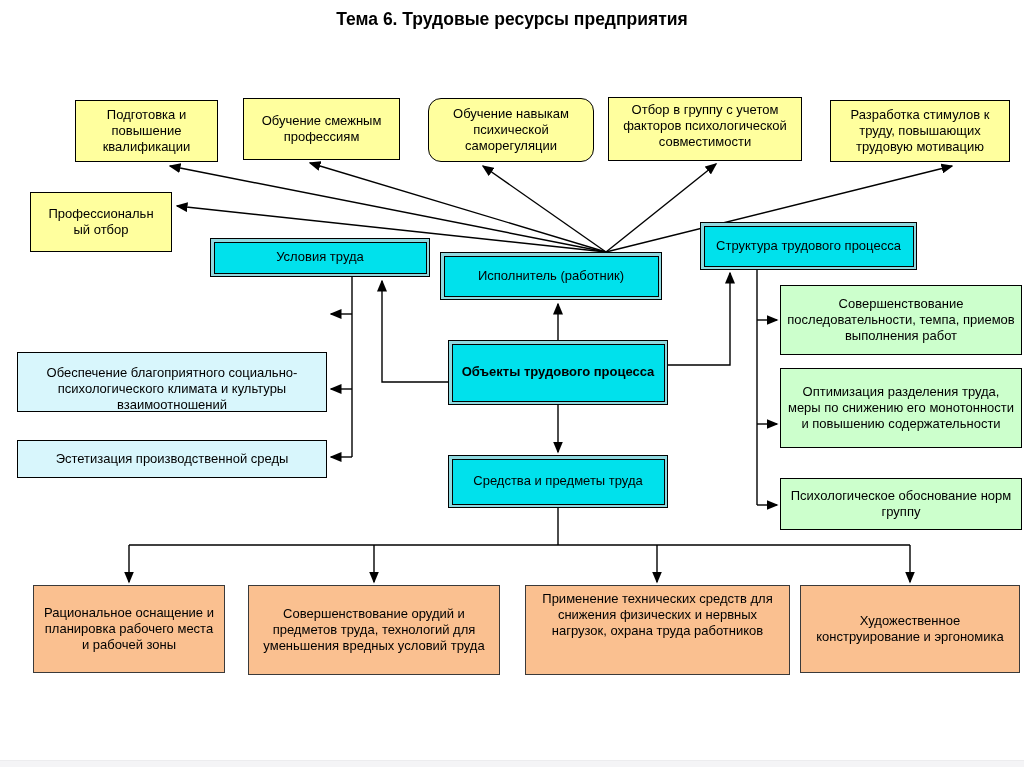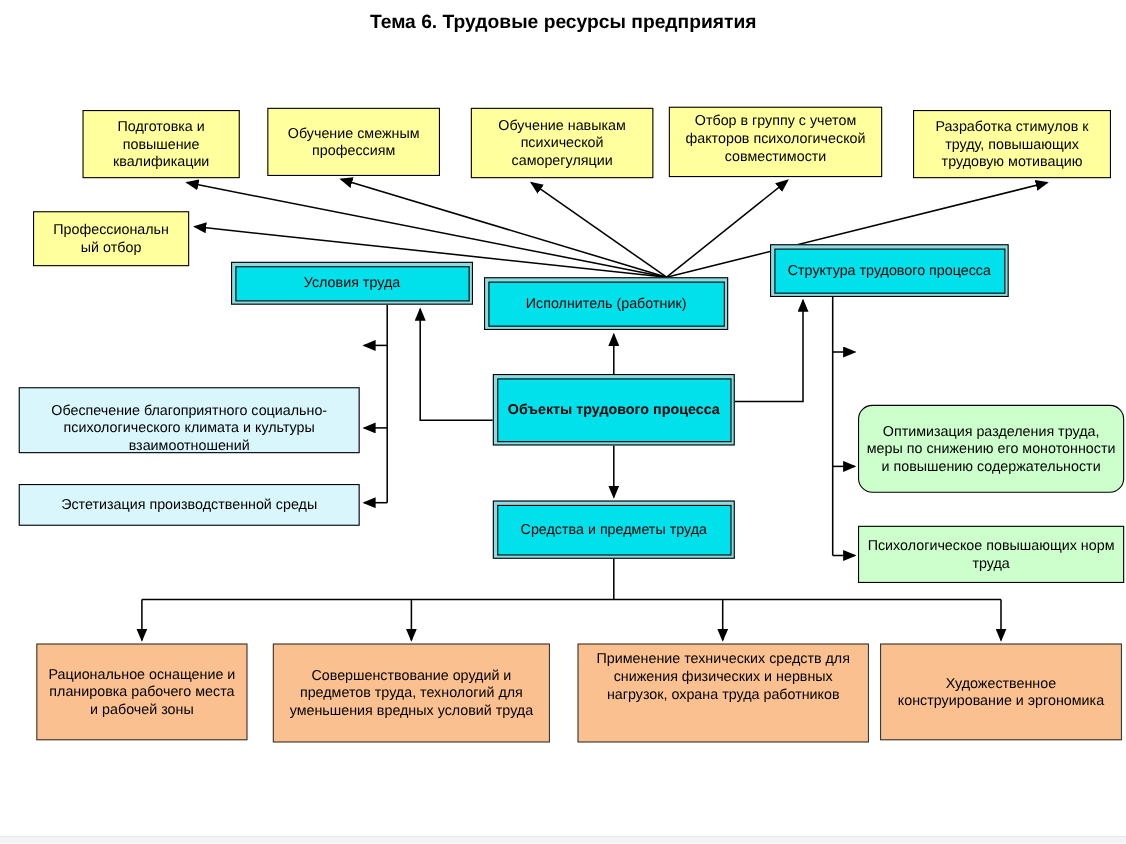--- a/index.html
+++ b/index.html
@@ -97,47 +97,48 @@
       <line x1="129" y1="545" x2="910" y2="545"></line>
       <line x1="129" y1="545" x2="129" y2="582" marker-end="url(#ah)"></line>
       <line x1="374" y1="545" x2="374" y2="582" marker-end="url(#ah)"></line>
       <line x1="657" y1="545" x2="657" y2="582" marker-end="url(#ah)"></line>
       <line x1="910" y1="545" x2="910" y2="582" marker-end="url(#ah)"></line>
     </g>
   </svg>
 
   <div class="box yellow" style="left:75px;top:100px;width:143px;height:62px;">Подготовка и повышение квалификации</div>
   <div class="box yellow" style="left:243px;top:98px;width:157px;height:62px;">Обучение смежным профессиям</div>
-  <div class="box yellow" style="left:428px;top:98px;width:166px;height:64px;">Обучение навыкам психической саморегуляции</div>
+  <div class="box yellow" style="left:428px;top:98px;width:166px;height:64px;border-radius:13px;">Обучение навыкам психической саморегуляции</div>
   <div class="box yellow topalign" style="left:608px;top:97px;width:194px;height:64px;">Отбор в группу с учетом факторов психологической совместимости</div>
   <div class="box yellow" style="left:830px;top:100px;width:180px;height:62px;">Разработка стимулов к труду, повышающих трудовую мотивацию</div>
 
-  <div class="box yellow" style="left:30px;top:192px;width:142px;height:50px;padding:20px 16px;">Профессиональн ый отбор</div>
+  <div class="box yellow" style="left:30px;top:192px;width:142px;height:60px;padding:20px 16px;">Профессиональн ый отбор</div>
 
   <div class="cyan-outer" style="left:210px;top:238px;width:220px;height:39px;">
     <div class="cyan-inner">Условия труда</div>
   </div>
   <div class="cyan-outer" style="left:440px;top:252px;width:222px;height:48px;">
     <div class="cyan-inner">Исполнитель (работник)</div>
   </div>
   <div class="cyan-outer" style="left:700px;top:222px;width:217px;height:48px;">
     <div class="cyan-inner">Структура трудового процесса</div>
   </div>
   <div class="cyan-outer" style="left:448px;top:455px;width:220px;height:53px;">
     <div class="cyan-inner">Средства и предметы труда</div>
   </div>
   <div class="cyan-outer" style="left:448px;top:340px;width:220px;height:65px;">
     <div class="cyan-inner bold">Объекты трудового процесса</div>
   </div>
 
   <div class="box blue" style="left:17px;top:352px;width:310px;height:60px;align-items:flex-start;padding-top:12px;">Обеспечение благоприятного социально-психологического климата и культуры взаимоотношений</div>
   <div class="box blue" style="left:17px;top:440px;width:310px;height:38px;">Эстетизация производственной среды</div>
 
-  <div class="box green" style="left:780px;top:368px;width:242px;height:80px;border-radius:13px;">Оптимизация разделения труда, меры по снижению его монотонности и повышению содержательности</div>
-  <div class="box green" style="left:780px;top:478px;width:242px;height:52px;">Психологическое повышающих норм труда</div>
+  <div class="box green" style="left:780px;top:285px;width:242px;height:70px;">Совершенствование последовательности, темпа, приемов выполнения работ</div>
+  <div class="box green" style="left:780px;top:368px;width:242px;height:80px;">Оптимизация разделения труда, меры по снижению его монотонности и повышению содержательности</div>
+  <div class="box green" style="left:780px;top:478px;width:242px;height:52px;">Психологическое обоснование норм группу</div>
 
   <div class="box orange" style="left:33px;top:585px;width:192px;height:88px;">Рациональное оснащение и планировка рабочего места и рабочей зоны</div>
   <div class="box orange" style="left:248px;top:585px;width:252px;height:90px;">Совершенствование орудий и предметов труда, технологий для уменьшения вредных условий труда</div>
   <div class="box orange" style="left:525px;top:585px;width:265px;height:90px;align-items:flex-start;padding-top:5px;">Применение технических средств для снижения физических и нервных нагрузок, охрана труда работников</div>
   <div class="box orange" style="left:800px;top:585px;width:220px;height:88px;">Художественное конструирование и эргономика</div>
 
   <div class="footer-strip"></div>
 </div>
 
 </body></html>

